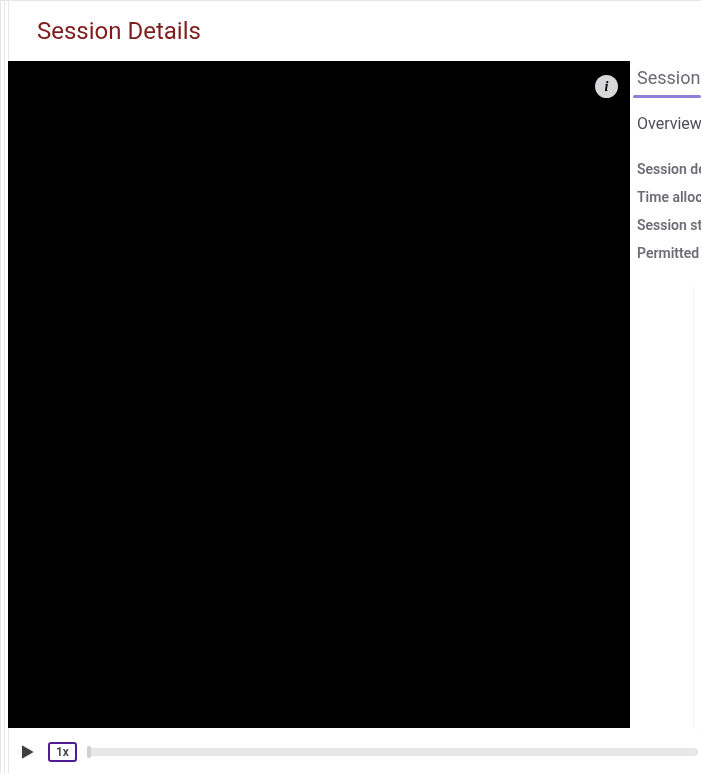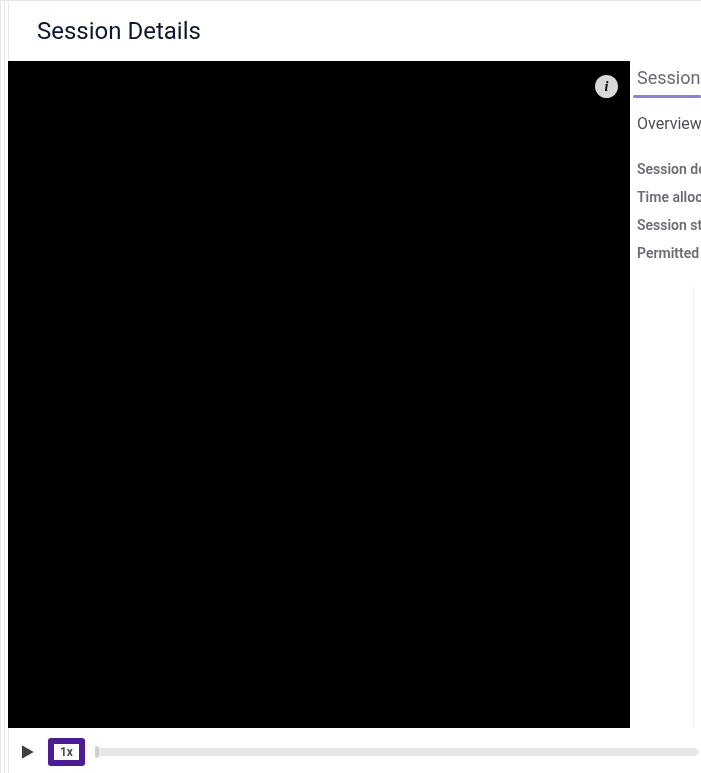--- a/index.html
+++ b/index.html
@@ -1,35 +1,35 @@
 <!DOCTYPE html>
 <html><head>
 <meta charset="utf-8">
 <style>
   html,body{margin:0;padding:0;font-family:-apple-system,BlinkMacSystemFont,"Segoe UI",Roboto,"Helvetica Neue",Arial,sans-serif;background:#fff;color:#4b4b55;}
   .frame{position:relative;width:701px;height:773px;overflow:hidden;border-top:1px solid #e7e7ea;box-sizing:border-box;}
   .vline{position:absolute;top:0;bottom:0;width:1px;background:#e7e7ea;}
   .vline.l1{left:0;}
   .vline.l2{left:4px;}
   .vline.l3{left:8px;}
-  .page-title{font-size:24px;font-weight:400;color:#0f172a;margin:16px 0 0 37px;white-space:nowrap;}
+  .page-title{font-size:24px;font-weight:400;color:#7f1d1d;margin:16px 0 0 37px;white-space:nowrap;}
   .video-panel{position:absolute;left:8px;top:60px;width:622px;height:667px;background:#000;}
   .info-btn{position:absolute;right:12px;top:14px;width:23px;height:23px;border-radius:50%;background:#d8d8da;display:flex;align-items:center;justify-content:center;font-family:Georgia,serif;font-weight:bold;font-style:italic;font-size:14px;color:#000;cursor:pointer;user-select:none;}
   .side-panel{position:absolute;left:633px;top:60px;right:0;}
   .tabs{display:flex;padding-left:4px;}
   .tab{font-size:18px;color:#6a6a74;padding:6px 0 10px 0;white-space:nowrap;cursor:pointer;}
   .tab-underline{height:3px;background:#8f7fd6;border-radius:2px;margin-top:-3px;width:100%;}
   .overview-label{font-size:16px;color:#4e4e57;margin:16px 8px 0 4px;white-space:nowrap;}
   .meta-list{margin:22px 0 0 4px;}
   .meta-row{font-size:14px;font-weight:600;color:#6c6c75;line-height:28px;white-space:nowrap;}
   .white-inset{position:absolute;right:0;top:286px;width:7px;height:441px;background:#fff;box-shadow:-1px 0 2px rgba(0,0,0,.06);}
   .player-bar{position:absolute;left:8px;top:729px;right:3px;height:44px;display:flex;align-items:center;}
   .play-btn{width:38px;height:32px;display:flex;align-items:center;justify-content:center;cursor:pointer;color:#444;}
   .play-btn svg{width:20px;height:20px;fill:#3e3e3e;}
-  .speed-btn{border:6px solid #4c1d95;border-radius:3px;font-size:12px;font-weight:600;color:#444;padding:2px 6px;line-height:1;margin:0 10px 0 2px;cursor:pointer;user-select:none;}
+  .speed-btn{border:2px solid #4c1d95;border-radius:3px;font-size:12px;font-weight:600;color:#444;padding:2px 6px;line-height:1;margin:0 10px 0 2px;cursor:pointer;user-select:none;}
   .track{flex:1;height:8px;background:#e7e7ea;border-radius:4px;position:relative;cursor:pointer;}
   .track-knob{position:absolute;left:0;top:-2px;width:4px;height:12px;background:#cfcfd4;border-radius:2px;}
 </style>
 </head>
 <body>
 
 <div class="frame">
   <div class="vline l1"></div>
   <div class="vline l2"></div>
   <div class="vline l3"></div>

